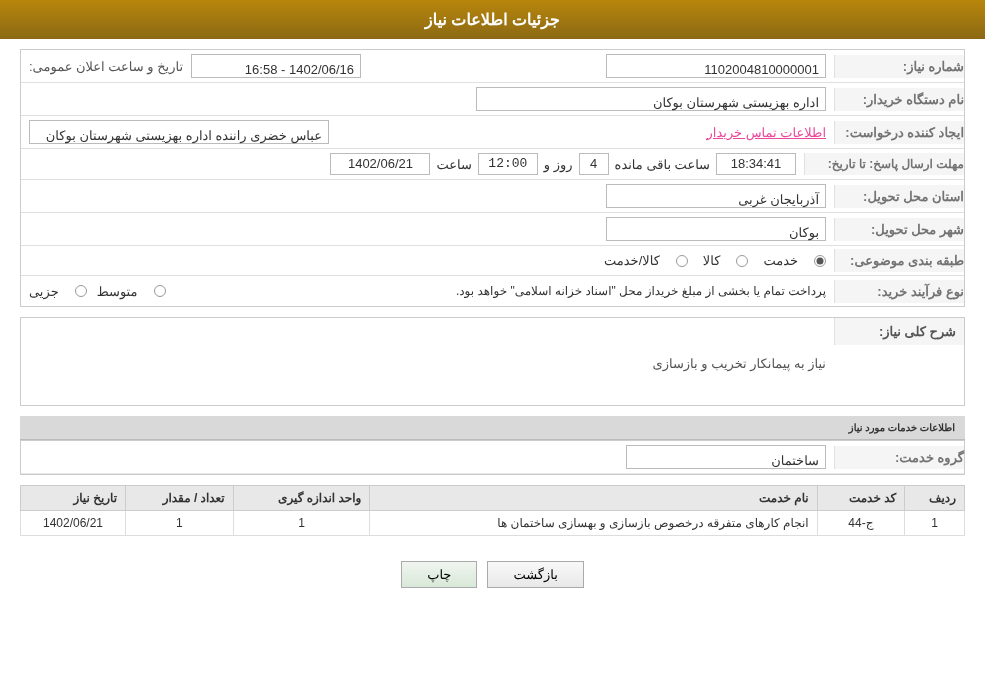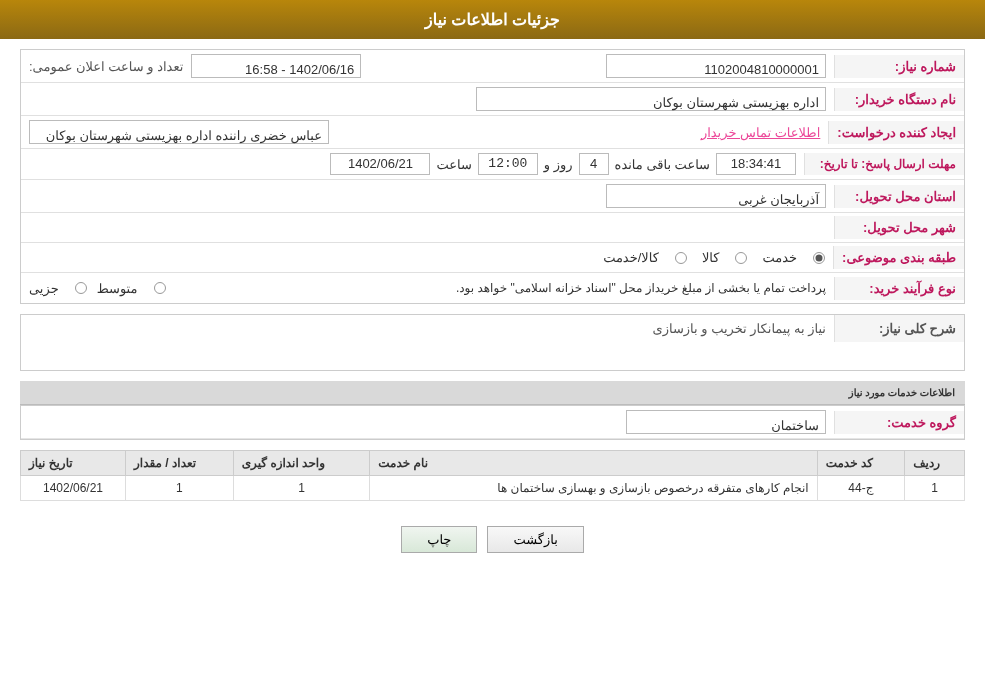--- a/index.html
+++ b/index.html
@@ -35,24 +35,24 @@
       display: flex;
       align-items: center;
       border-bottom: 1px solid #e0e0e0;
       min-height: 30px;
     }
     .row-group:last-child {
       border-bottom: none;
     }
     .label-cell {
       background: #f5f5f5;
-      padding: 4px 8px;
+      padding: 4px 0;
       min-width: 130px;
       text-align: right;
-      color: #be185d;
+      color: #737373;
       font-weight: bold;
       white-space: nowrap;
       border-left: 1px solid #e0e0e0;
       flex-shrink: 0;
     }
     .value-cell {
       padding: 4px 8px;
       flex: 1;
       text-align: right;
     }
@@ -134,21 +134,21 @@
     }
     table {
       width: 100%;
       border-collapse: collapse;
       font-size: 12px;
     }
     table th {
       background: #e8e8e8;
       border: 1px solid #ccc;
       padding: 5px 8px;
-      text-align: left;
+      text-align: right;
       font-weight: bold;
     }
     table td {
       border: 1px solid #ddd;
       padding: 5px 8px;
       text-align: center;
     }
     table td.text-right {
       text-align: right;
     }
@@ -203,21 +203,21 @@
 
     <div class="info-section">
 
       <div class="row-group">
         <div class="label-cell">شماره نیاز:</div>
         <div class="value-cell">
           <span class="input-box" style="min-width:220px;">1102004810000001</span>
         </div>
         <div style="display:flex;align-items:center;padding:4px 8px;gap:8px;">
           <span class="input-box" style="min-width:170px;">1402/06/16 - 16:58</span>
-          <span style="color:#555;white-space:nowrap;">تعداد و ساعت اعلان عمومی:</span>
+          <span style="color:#555;white-space:nowrap;">تاریخ و ساعت اعلان عمومی:</span>
         </div>
       </div>
 
       <div class="row-group">
         <div class="label-cell">نام دستگاه خریدار:</div>
         <div class="value-cell">
           <span class="input-box" style="min-width:350px;">اداره بهزیستی شهرستان بوکان</span>
         </div>
       </div>
 
@@ -244,20 +244,23 @@
 
       <div class="row-group">
         <div class="label-cell">استان محل تحویل:</div>
         <div class="value-cell">
           <span class="input-box" style="min-width:220px;">آذربایجان غربی</span>
         </div>
       </div>
 
       <div class="row-group">
         <div class="label-cell">شهر محل تحویل:</div>
+        <div class="value-cell">
+          <span class="input-box" style="min-width:220px;">بوکان</span>
+        </div>
       </div>
 
       <div class="row-group">
         <div class="label-cell">طبقه بندی موضوعی:</div>
         <div class="radio-group">
           <div class="radio-item">
             <span class="radio-circle selected"></span>
             <span>خدمت</span>
           </div>
           <div class="radio-item">
@@ -283,21 +286,21 @@
             <span class="radio-circle"></span>
             <span>جزیی</span>
           </div>
         </div>
       </div>
 
     </div>
 
     <div class="desc-row">
       <div class="need-label">شرح کلی نیاز:</div>
-      <div style="flex:1;min-height:55px;background:#fff;padding:6px 8px;text-align:right;color:#555;">
+      <div style="flex:1;min-height:55px;background:#fff;padding:6px 8px;text-align:right;color:#555;margin-top:32px;">
         <span>نیاز به پیمانکار تخریب و بازسازی</span>
       </div>
     </div>
 
     <div class="section-header">
       <span>اطلاعات خدمات مورد نیاز</span>
     </div>
 
     <div class="service-section">
       <div class="group-row">

